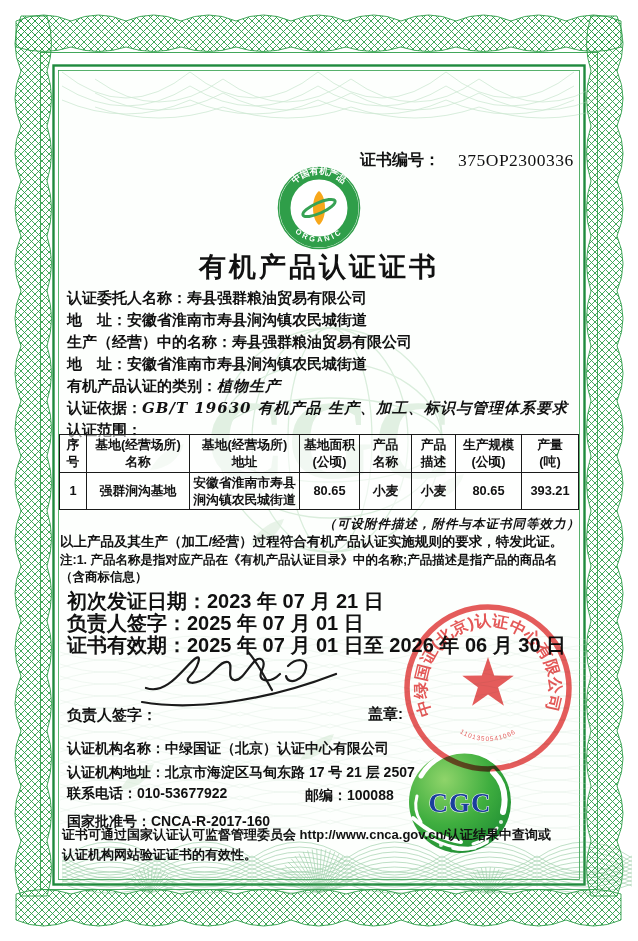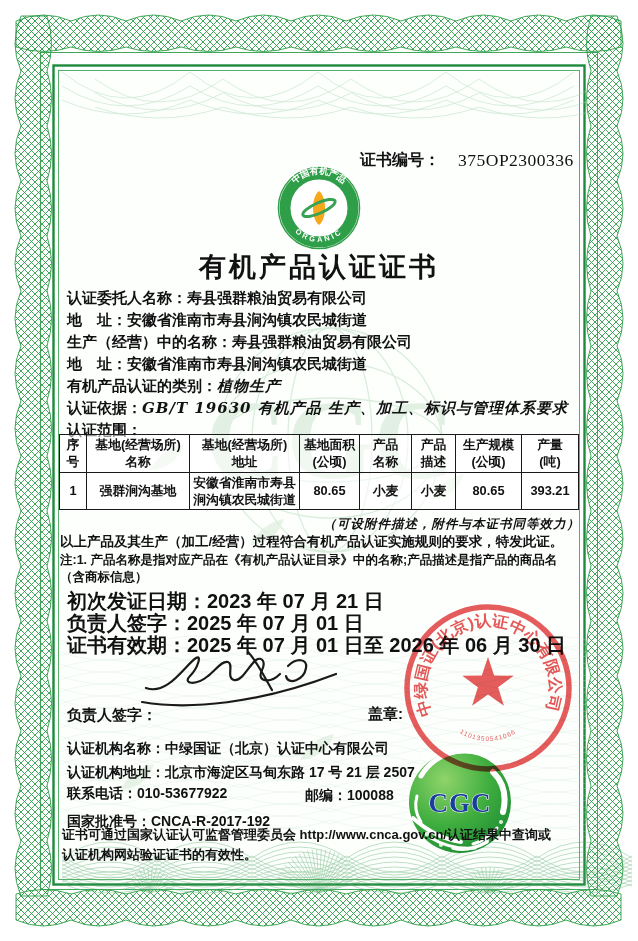--- a/index.html
+++ b/index.html
@@ -333,21 +333,21 @@
   <div class="abs content agline" style="top:764px">
     <span>认证机构地址：</span><span>北京市海淀区马甸东路 17 号 21 层 2507</span>
   </div>
   <div class="abs content agline" style="top:785px">
     <span>联系电话：</span><span>010-53677922</span>
   </div>
   <div class="abs content agline" style="left:305px;top:787px">
     <span>邮编：</span><span>100088</span>
   </div>
   <div class="abs content agline" style="top:813px">
-    <span>国家批准号：</span><span>CNCA-R-2017-192</span>
+    <span>国家批准号：</span><span>CNCA-R-2017-160</span>
   </div>
 
   <div class="abs content footer" style="top:846px">认证机构网站验证证书的有效性。</div>
   <div class="abs content footer" style="top:826px">证书可通过国家认证认可监督管理委员会 http://www.cnca.gov.cn/认证结果中查询或</div>
 
   <svg id="cgcSvg" class="abs" width="116" height="112" viewBox="0 0 116 112">
     <defs>
       <radialGradient id="gg" cx="35%" cy="28%" r="80%">
         <stop offset="0" stop-color="#8fd46a"></stop>
         <stop offset="0.55" stop-color="#3fae3f"></stop>

